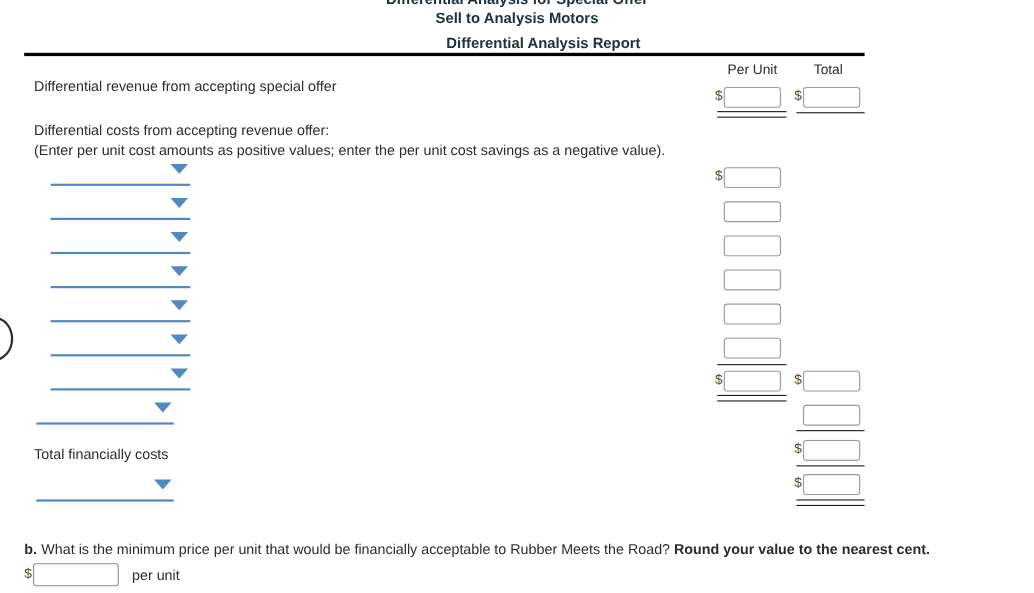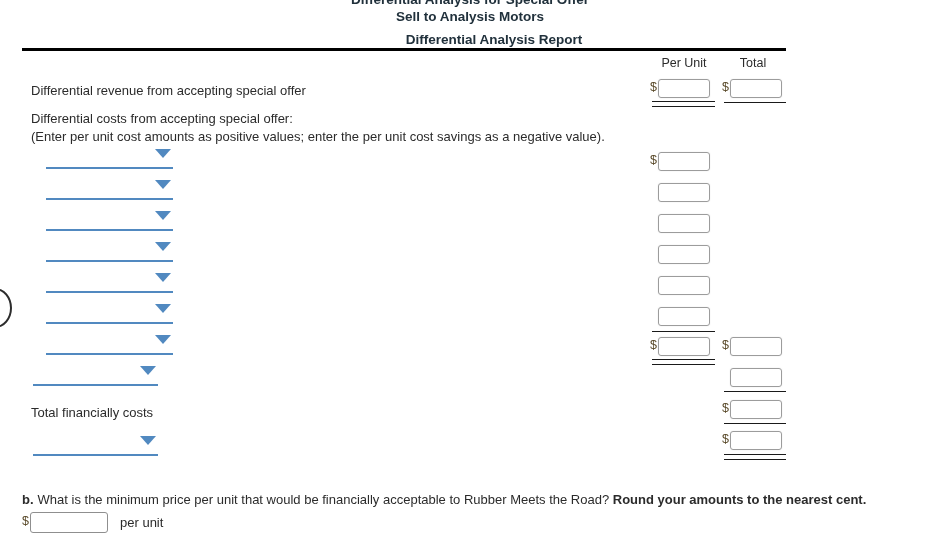--- a/index.html
+++ b/index.html
@@ -67,21 +67,21 @@
   }
 
   
   .body-text {
     position: absolute;
     font-size: 13px;
     color: #2b2b2b;
     white-space: nowrap;
     line-height: 16px;
   }
-  #lbl-diff-revenue { left: 31px; top: 83px; }
+  #lbl-diff-revenue { left: 31px; top: 71px; }
   #lbl-diff-costs   { left: 31px; top: 111px; }
   #lbl-enter-note   { left: 31px; top: 129px; }
   #lbl-total-costs  { left: 31px; top: 405px; }
 
   
   .col-head {
     position: absolute;
     top: 56px;
     font-size: 12.5px;
     color: #2b2b2b;
@@ -215,21 +215,21 @@
   <input class="cell-input" type="text" value="" style="">
 </div>
 <div class="rule-double" style="left:652px; top:101px; width:63px;"></div>
 
 <div class="money" style="left:722px; top:79px;">
   <span class="dollar">$</span>
   <input class="cell-input" type="text" value="" style="">
 </div>
 <div class="rule-single" style="left:724px; top:102px; width:62px;"></div>
 
-<div class="body-text" id="lbl-diff-costs">Differential costs from accepting special offer:</div>
+<div class="body-text" id="lbl-diff-costs">Differential costs from accepting revenue offer:</div>
 <div class="body-text" id="lbl-enter-note">(Enter per unit cost amounts as positive values; enter the per unit cost savings as a negative value).</div>
 
 <div class="sel-row" style="left:46px; top:147px; width:127px;">
   <span class="sel-caret"></span>
   <span class="sel-line"></span>
   <span></span>
 </div>
 <div class="sel-row" style="left:46px; top:178px; width:127px;">
   <span class="sel-caret"></span>
   <span class="sel-line"></span>
@@ -326,20 +326,20 @@
 <div class="rule-single" style="left:724px; top:423px; width:62px;"></div>
 
 <div class="money" style="left:722px; top:431px;">
   <span class="dollar">$</span>
   <input class="cell-input" type="text" value="" style="">
 </div>
 <div class="rule-double" style="left:724px; top:454px; width:62px;"></div>
 
 <div class="qb">
   <span class="qb-label">b.</span><span>What is the minimum price per unit that would be financially acceptable to Rubber Meets the Road?</span>
-  <b>Round your amounts to the nearest cent.</b>
+  <b>Round your value to the nearest cent.</b>
 </div>
 
 <div class="ans-row">
   <span class="dollar">$</span>
   <input class="ans-input" type="text" value="" style="">
   <span class="ans-suffix">per unit</span>
 </div>
 
 </body></html>

